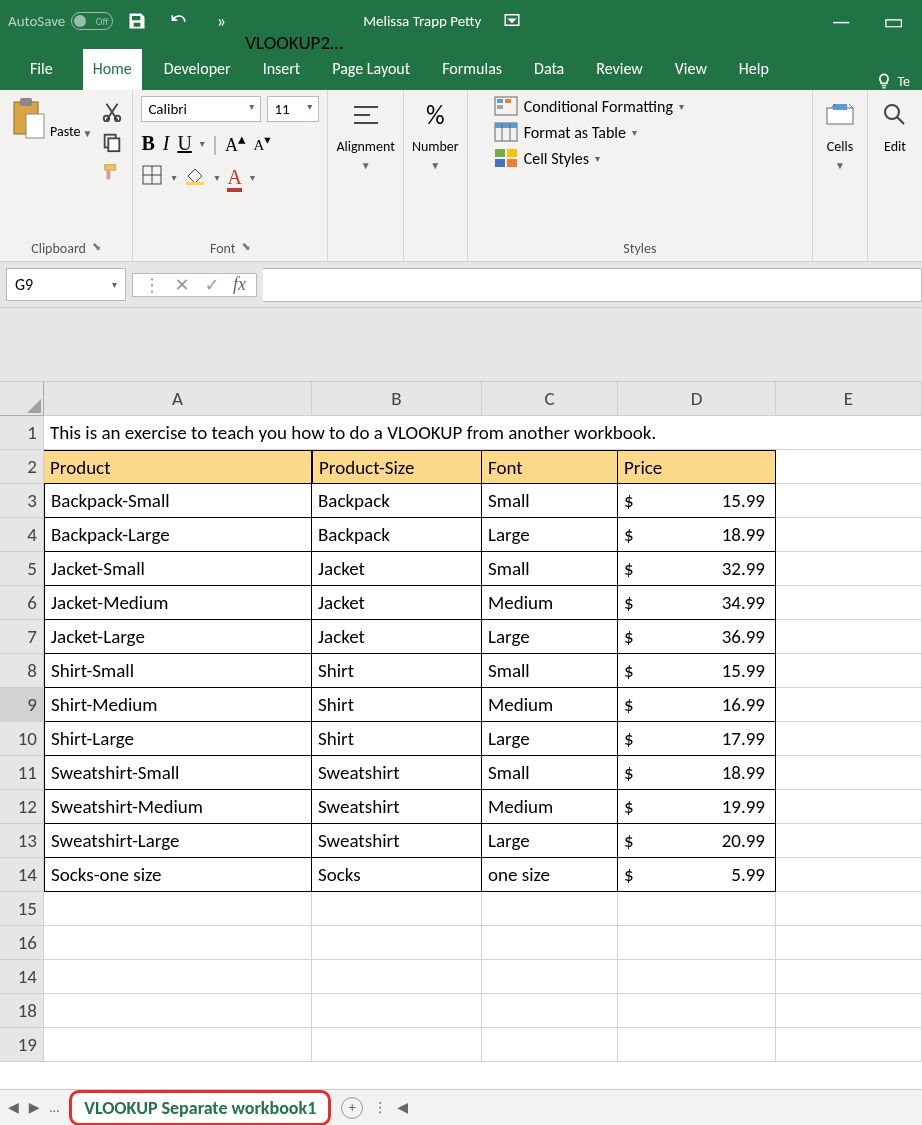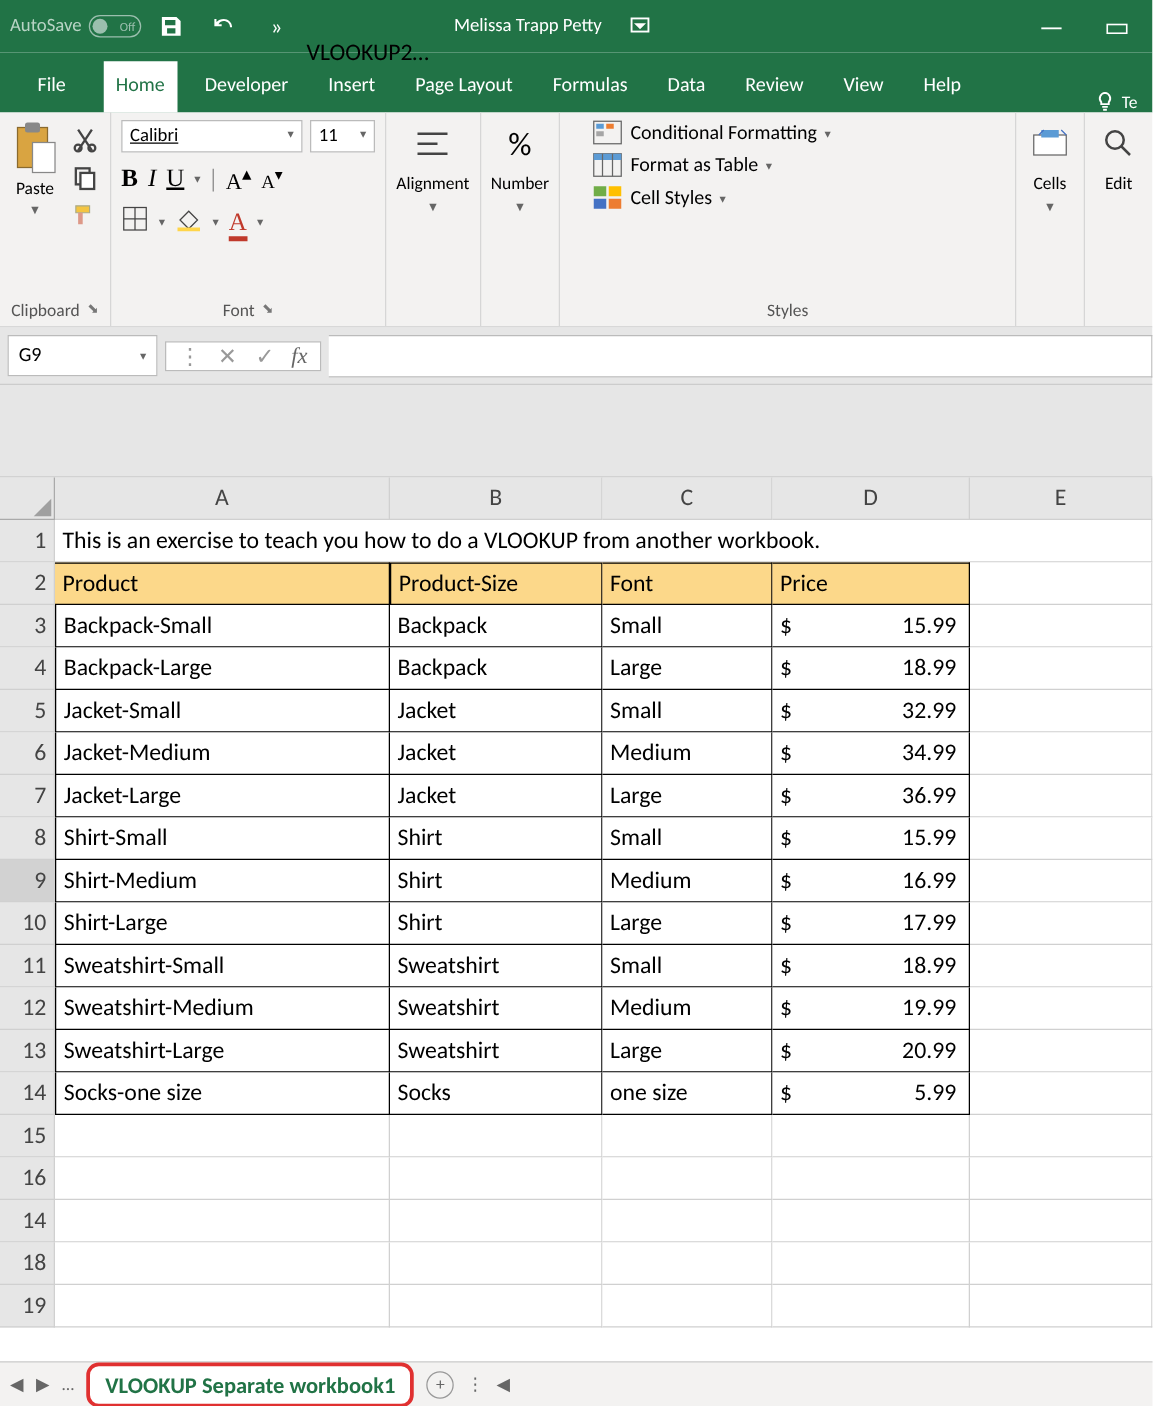--- a/index.html
+++ b/index.html
@@ -21,27 +21,27 @@
 .tab { padding: 10px 10px 12px; font-size: 16px; cursor: pointer; }
 .tab.file { padding-left: 18px; padding-right: 18px; }
 .tab.active { background: #fff; color: #217346; }
 .tell-me { display: flex; align-items: center; gap: 4px; margin-left: auto; color: #fff; }
 
 
 .ribbon { background: #f3f2f1; border-bottom: 1px solid #d0d0d0; height: 172px; display: flex; }
 .group { border-right: 1px solid #d6d6d6; display: flex; flex-direction: column; justify-content: space-between; padding: 6px 8px 4px; }
 .group-body { display: flex; align-items: flex-start; gap: 8px; flex: 1; }
 .group-label { text-align: center; font-size: 14px; color: #555; padding-top: 6px; display: flex; justify-content: center; gap: 6px; }
-.paste-big { display: flex; flex-direction: column; align-items: center; gap: 2px; cursor: pointer; }
+.paste-big { display: flex; flex-direction: row; align-items: flex-end; gap: 2px; cursor: pointer; }
 .paste-icon { width: 40px; height: 44px; }
 .small-icons { display: flex; flex-direction: column; gap: 6px; padding-top: 4px; }
 .icon-btn { width: 24px; height: 24px; cursor: pointer; display: flex; align-items: center; justify-content: center; }
 .font-row { display: flex; gap: 6px; align-items: center; }
 .font-select, .size-select { border: 1px solid #bbb; background: #fff; padding: 3px 6px; font-size: 15px; }
-.font-select { width: 145px; text-decoration: underline; }
+.font-select { width: 120px; }
 .size-select { width: 52px; }
 .font-btns { display: flex; gap: 8px; align-items: center; font-family: "Times New Roman", serif; font-size: 20px; }
 .btn-b { font-weight: bold; }
 .btn-i { font-style: italic; }
 .btn-u { text-decoration: underline; }
 .drop-caret { font-size: 10px; color: #666; }
 .border-icon, .fill-icon, .color-icon { width: 22px; height: 22px; }
 .group-vert { display: flex; flex-direction: column; align-items: center; justify-content: center; gap: 4px; cursor: pointer; }
 .big-icon { width: 38px; height: 38px; display: flex; align-items: center; justify-content: center; font-size: 26px; }
 .styles-col { display: flex; flex-direction: column; gap: 6px; }

